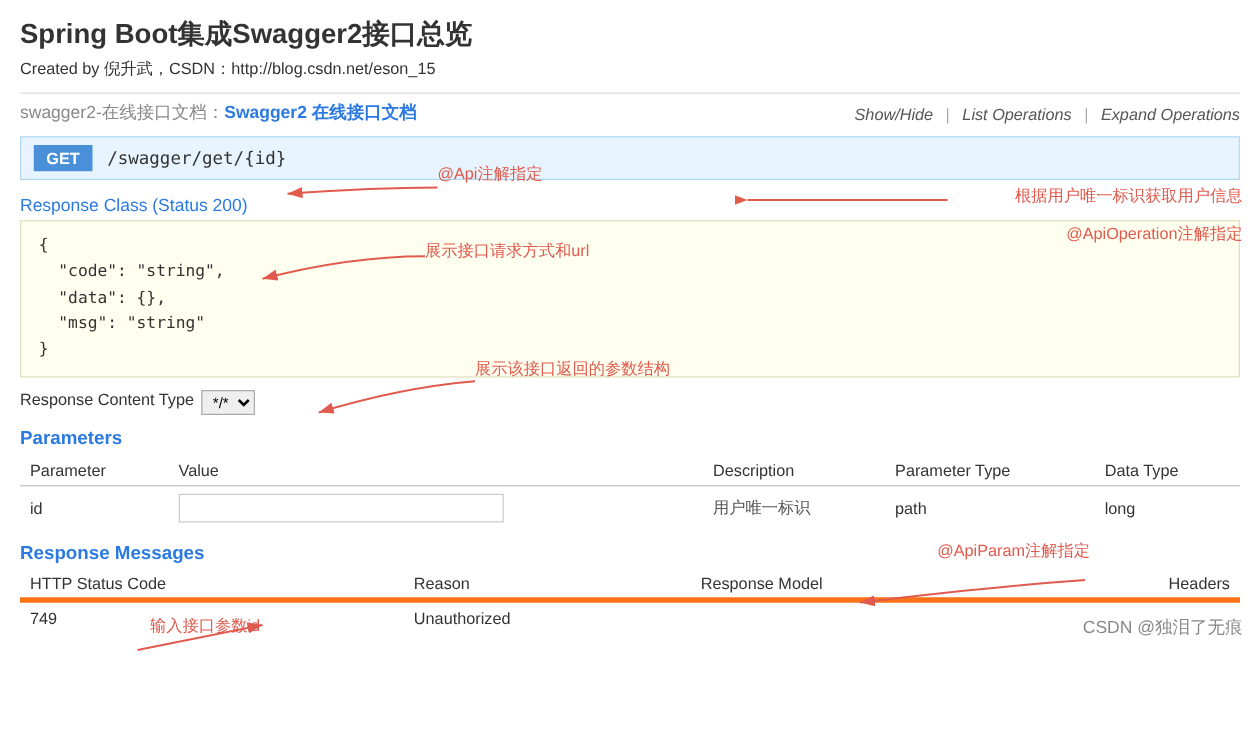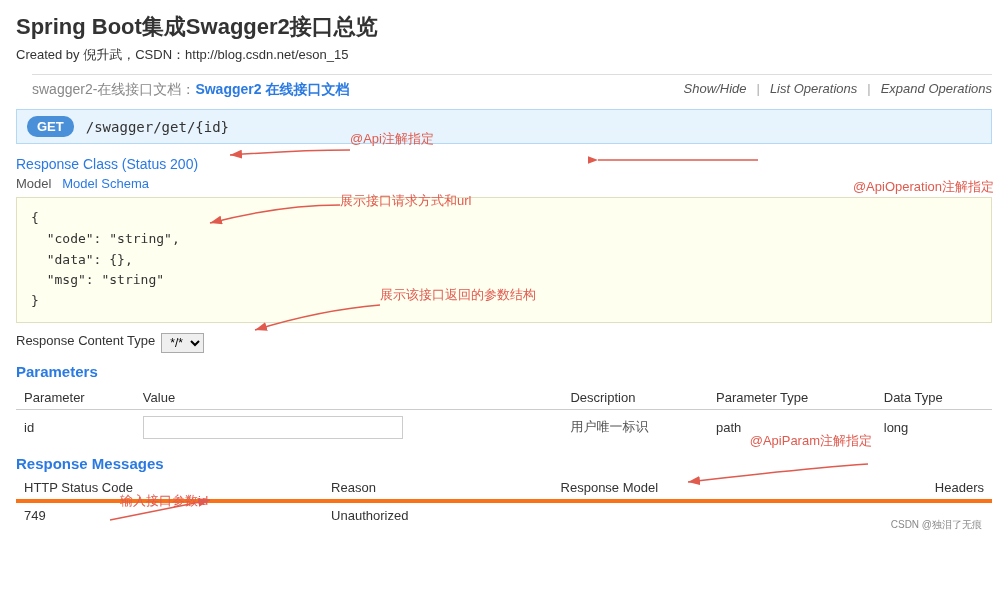--- a/index.html
+++ b/index.html
@@ -27,26 +27,25 @@
       color: #555;
       margin-bottom: 6px;
     }
     .created-by {
       font-size: 13px;
       color: #333;
       margin-bottom: 10px;
     }
     .api-title-bar {
       display: flex;
-      align-items: flex-start;
+      align-items: flex-end;
       justify-content: space-between;
       border-top: 1px solid #ddd;
       padding: 6px 0;
       margin-bottom: 4px;
-      margin-left: 16px;
     }
     .api-title-left {
       font-size: 14px;
       font-weight: bold;
       color: #333;
     }
     .api-title-left span {
       color: #888;
       font-weight: normal;
     }
@@ -75,21 +74,21 @@
       margin-bottom: 8px;
       position: relative;
     }
     .get-badge {
       background: #4a90d9;
       color: white;
       font-weight: bold;
       font-size: 13px;
       padding: 3px 10px;
       margin-right: 12px;
-      border-radius: 10px;
+      border-radius: 0;
     }
     .api-path {
       font-size: 14px;
       color: #333;
       font-family: monospace;
     }
     .response-class {
       color: #2a7ae2;
       font-size: 14px;
       font-weight: normal;
@@ -177,22 +176,22 @@
       border-bottom: 4px solid #f97316;
       color: #333;
       font-weight: normal;
     }
     .response-table td {
       padding: 5px 8px;
     }
     .watermark {
       position: absolute;
       bottom: 8px;
-      right: 26px;
-      font-size: 10px;
+      right: 14px;
+      font-size: 14px;
       color: #888;
     }
 
     
     .annotation {
       position: absolute;
       color: #e05a4e;
       font-size: 13px;
       pointer-events: none;
     }
@@ -220,25 +219,20 @@
       <a>Expand Operations</a>
     </div>
   </div>
 
   <div class="get-bar">
     <span class="get-badge">GET</span>
     <span class="api-path">/swagger/get/{id}</span>
   </div>
 
   <div class="response-class">Response Class (Status 200)</div>
-  <div class="model-row">
-    <span>Model</span>
-    &nbsp;
-    <a>Model Schema</a>
-  </div>
 
   <div class="json-block">
     <pre>{
   "code": "string",
   "data": {},
   "msg": "string"
 }</pre>
   </div>
 
   <div class="response-content-type">
@@ -300,20 +294,23 @@
 
   <svg class="arrow-svg" style="top:130px; left:220px; width:140px; height:40px;" viewBox="0 0 140 40">
     <defs>
       <marker id="arrowhead1" markerWidth="8" markerHeight="6" refX="8" refY="3" orient="auto">
         <polygon points="0 0, 8 3, 0 6" fill="#e05a4e"></polygon>
       </marker>
     </defs>
     <path d="M130,20 Q80,20 10,25" fill="none" stroke="#e05a4e" stroke-width="1.5" marker-end="url(#arrowhead1)"></path>
   </svg>
 
+  <div class="annotation" style="top: 148px; right: 14px; text-align:right; max-width: 220px;">
+    <span>根据用户唯一标识获取用户信息</span>
+  </div>
 
   <svg class="arrow-svg" style="top:140px; right:240px; width:180px; height:30px;" viewBox="0 0 180 30">
     <defs>
       <marker id="arrowhead2" markerWidth="8" markerHeight="6" refX="0" refY="3" orient="auto">
         <polygon points="8 0, 0 3, 8 6" fill="#e05a4e"></polygon>
       </marker>
     </defs>
     <path d="M170,20 Q100,20 10,20" fill="none" stroke="#e05a4e" stroke-width="1.5" marker-end="url(#arrowhead2)"></path>
   </svg>
 

